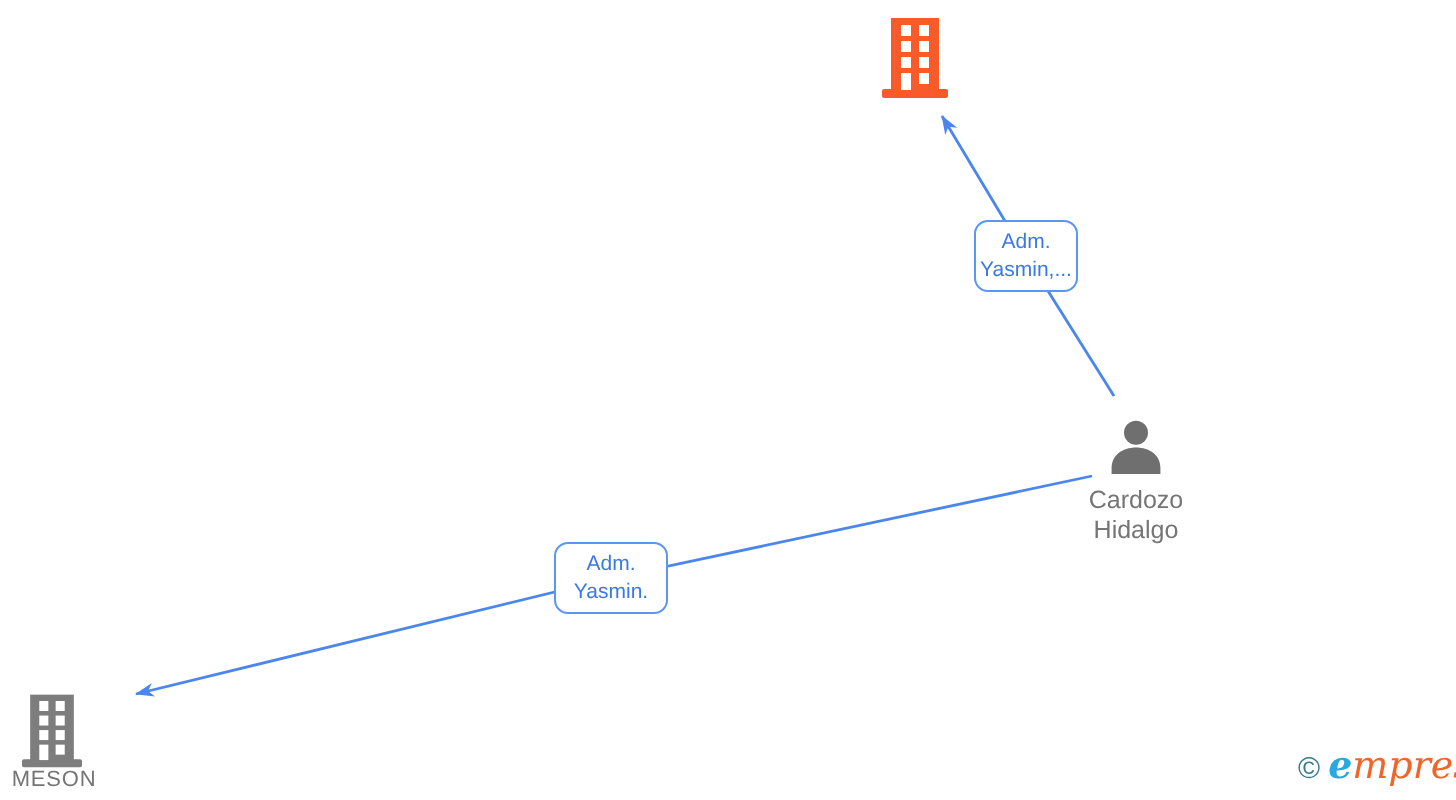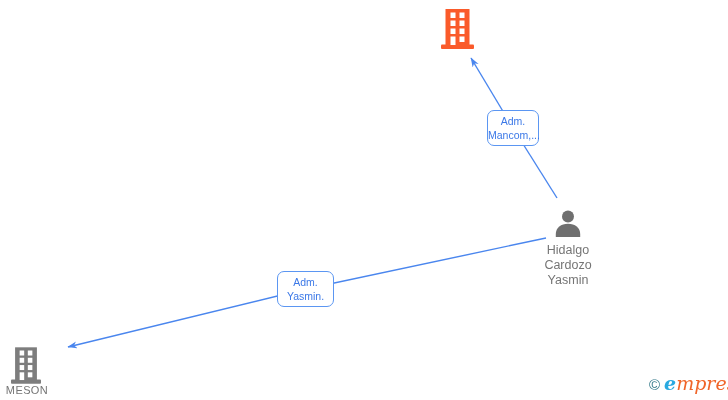--- a/index.html
+++ b/index.html
@@ -105,33 +105,32 @@
       <rect x="18.5" y="11.5" width="5" height="5.5" fill="#fff"></rect>
       <rect x="9.5" y="19.5" width="5" height="5.5" fill="#fff"></rect>
       <rect x="18.5" y="19.5" width="5" height="5.5" fill="#fff"></rect>
       <rect x="9.5" y="27.5" width="5" height="8.5" fill="#fff"></rect>
       <rect x="18.5" y="27.5" width="5" height="5.5" fill="#fff"></rect>
     </svg>
   </div>
 
   <div class="edge-label" id="edge-label-unico">
     <span>Adm.</span>
-    <span>Mancom,...</span>
+    <span>Yasmin,...</span>
   </div>
 
   <div class="node-icon" id="person-icon">
     <svg width="34" height="27" viewBox="0 0 34 27" xmlns="http://www.w3.org/2000/svg" fill="currentColor">
       <circle cx="17" cy="6.4" r="6"></circle>
       <path d="M17 13.8c-7 0-12.2 4.1-12.2 10.2V27h24.4v-3c0-6.1-5.2-10.2-12.2-10.2z"></path>
     </svg>
   </div>
   <div class="node-label" id="person-name">
+    <div>Cardozo</div>
     <div>Hidalgo</div>
-    <div>Cardozo</div>
-    <div>Yasmin</div>
   </div>
 
   <div class="edge-label" id="edge-label-mancom">
     <span>Adm.</span>
     <span>Yasmin.</span>
   </div>
 
   <div class="node-icon" id="company-meson-icon">
     <svg width="30" height="37" viewBox="0 0 33 40" xmlns="http://www.w3.org/2000/svg">
       <rect x="0" y="35.5" width="33" height="4.5" rx="1" fill="currentColor"></rect>

